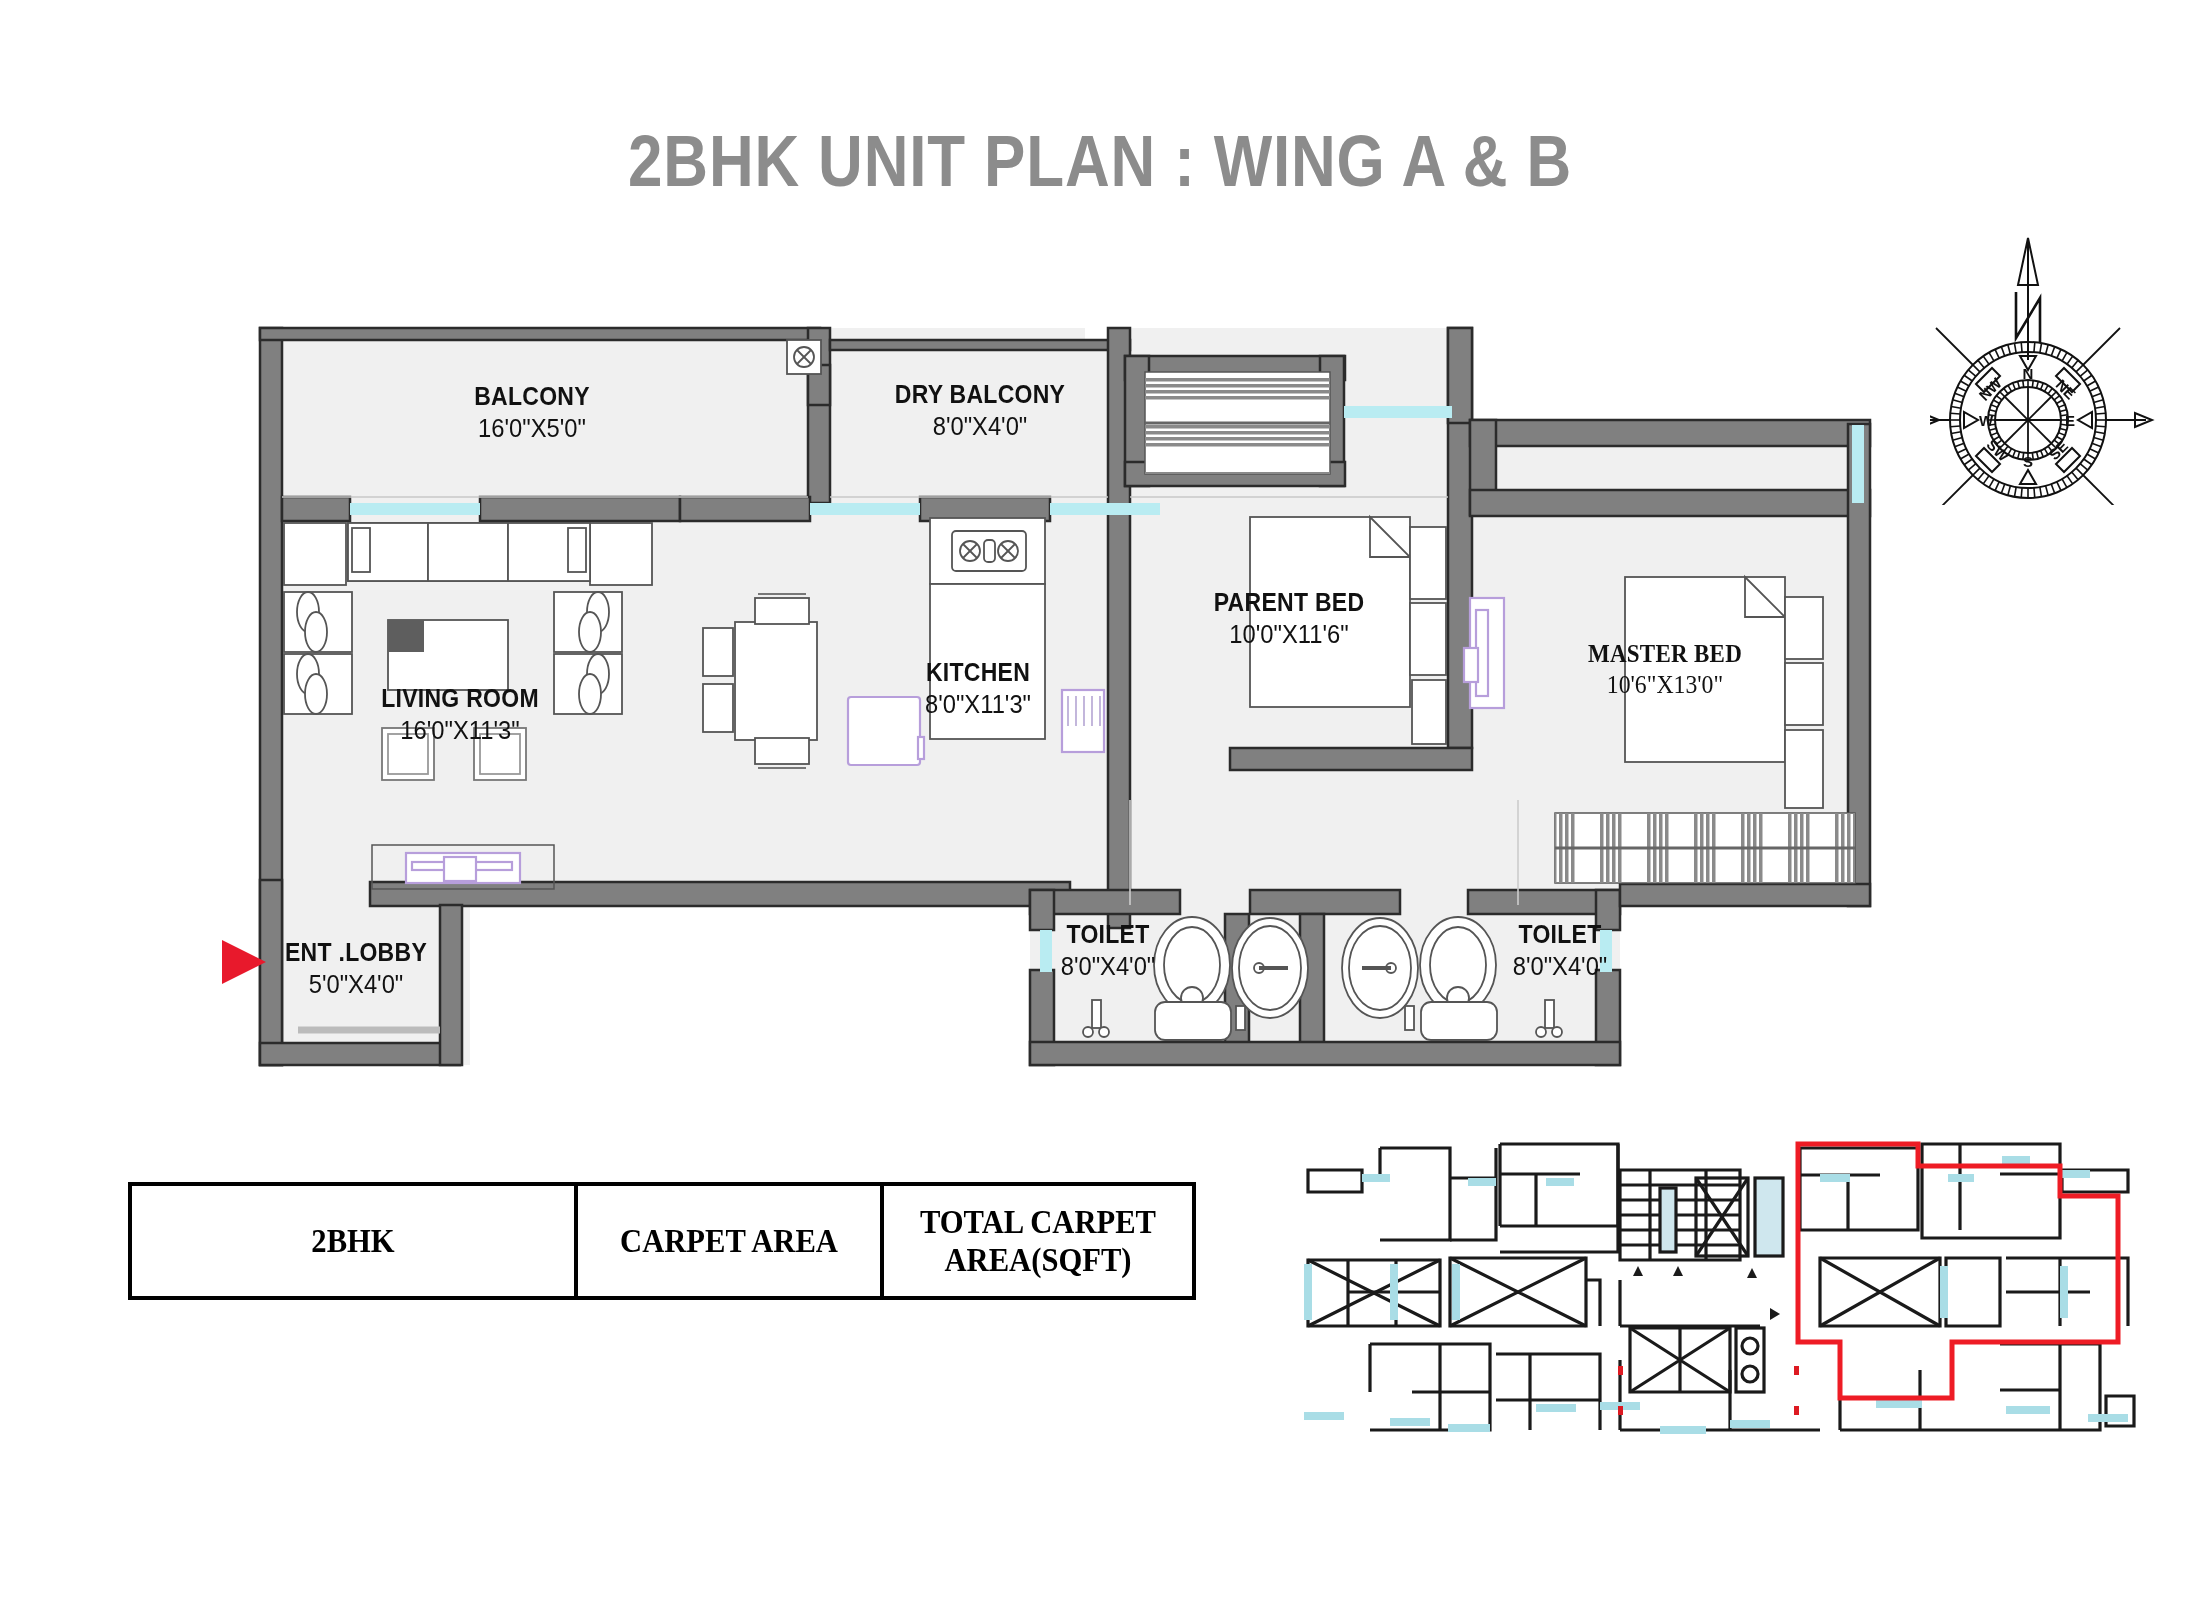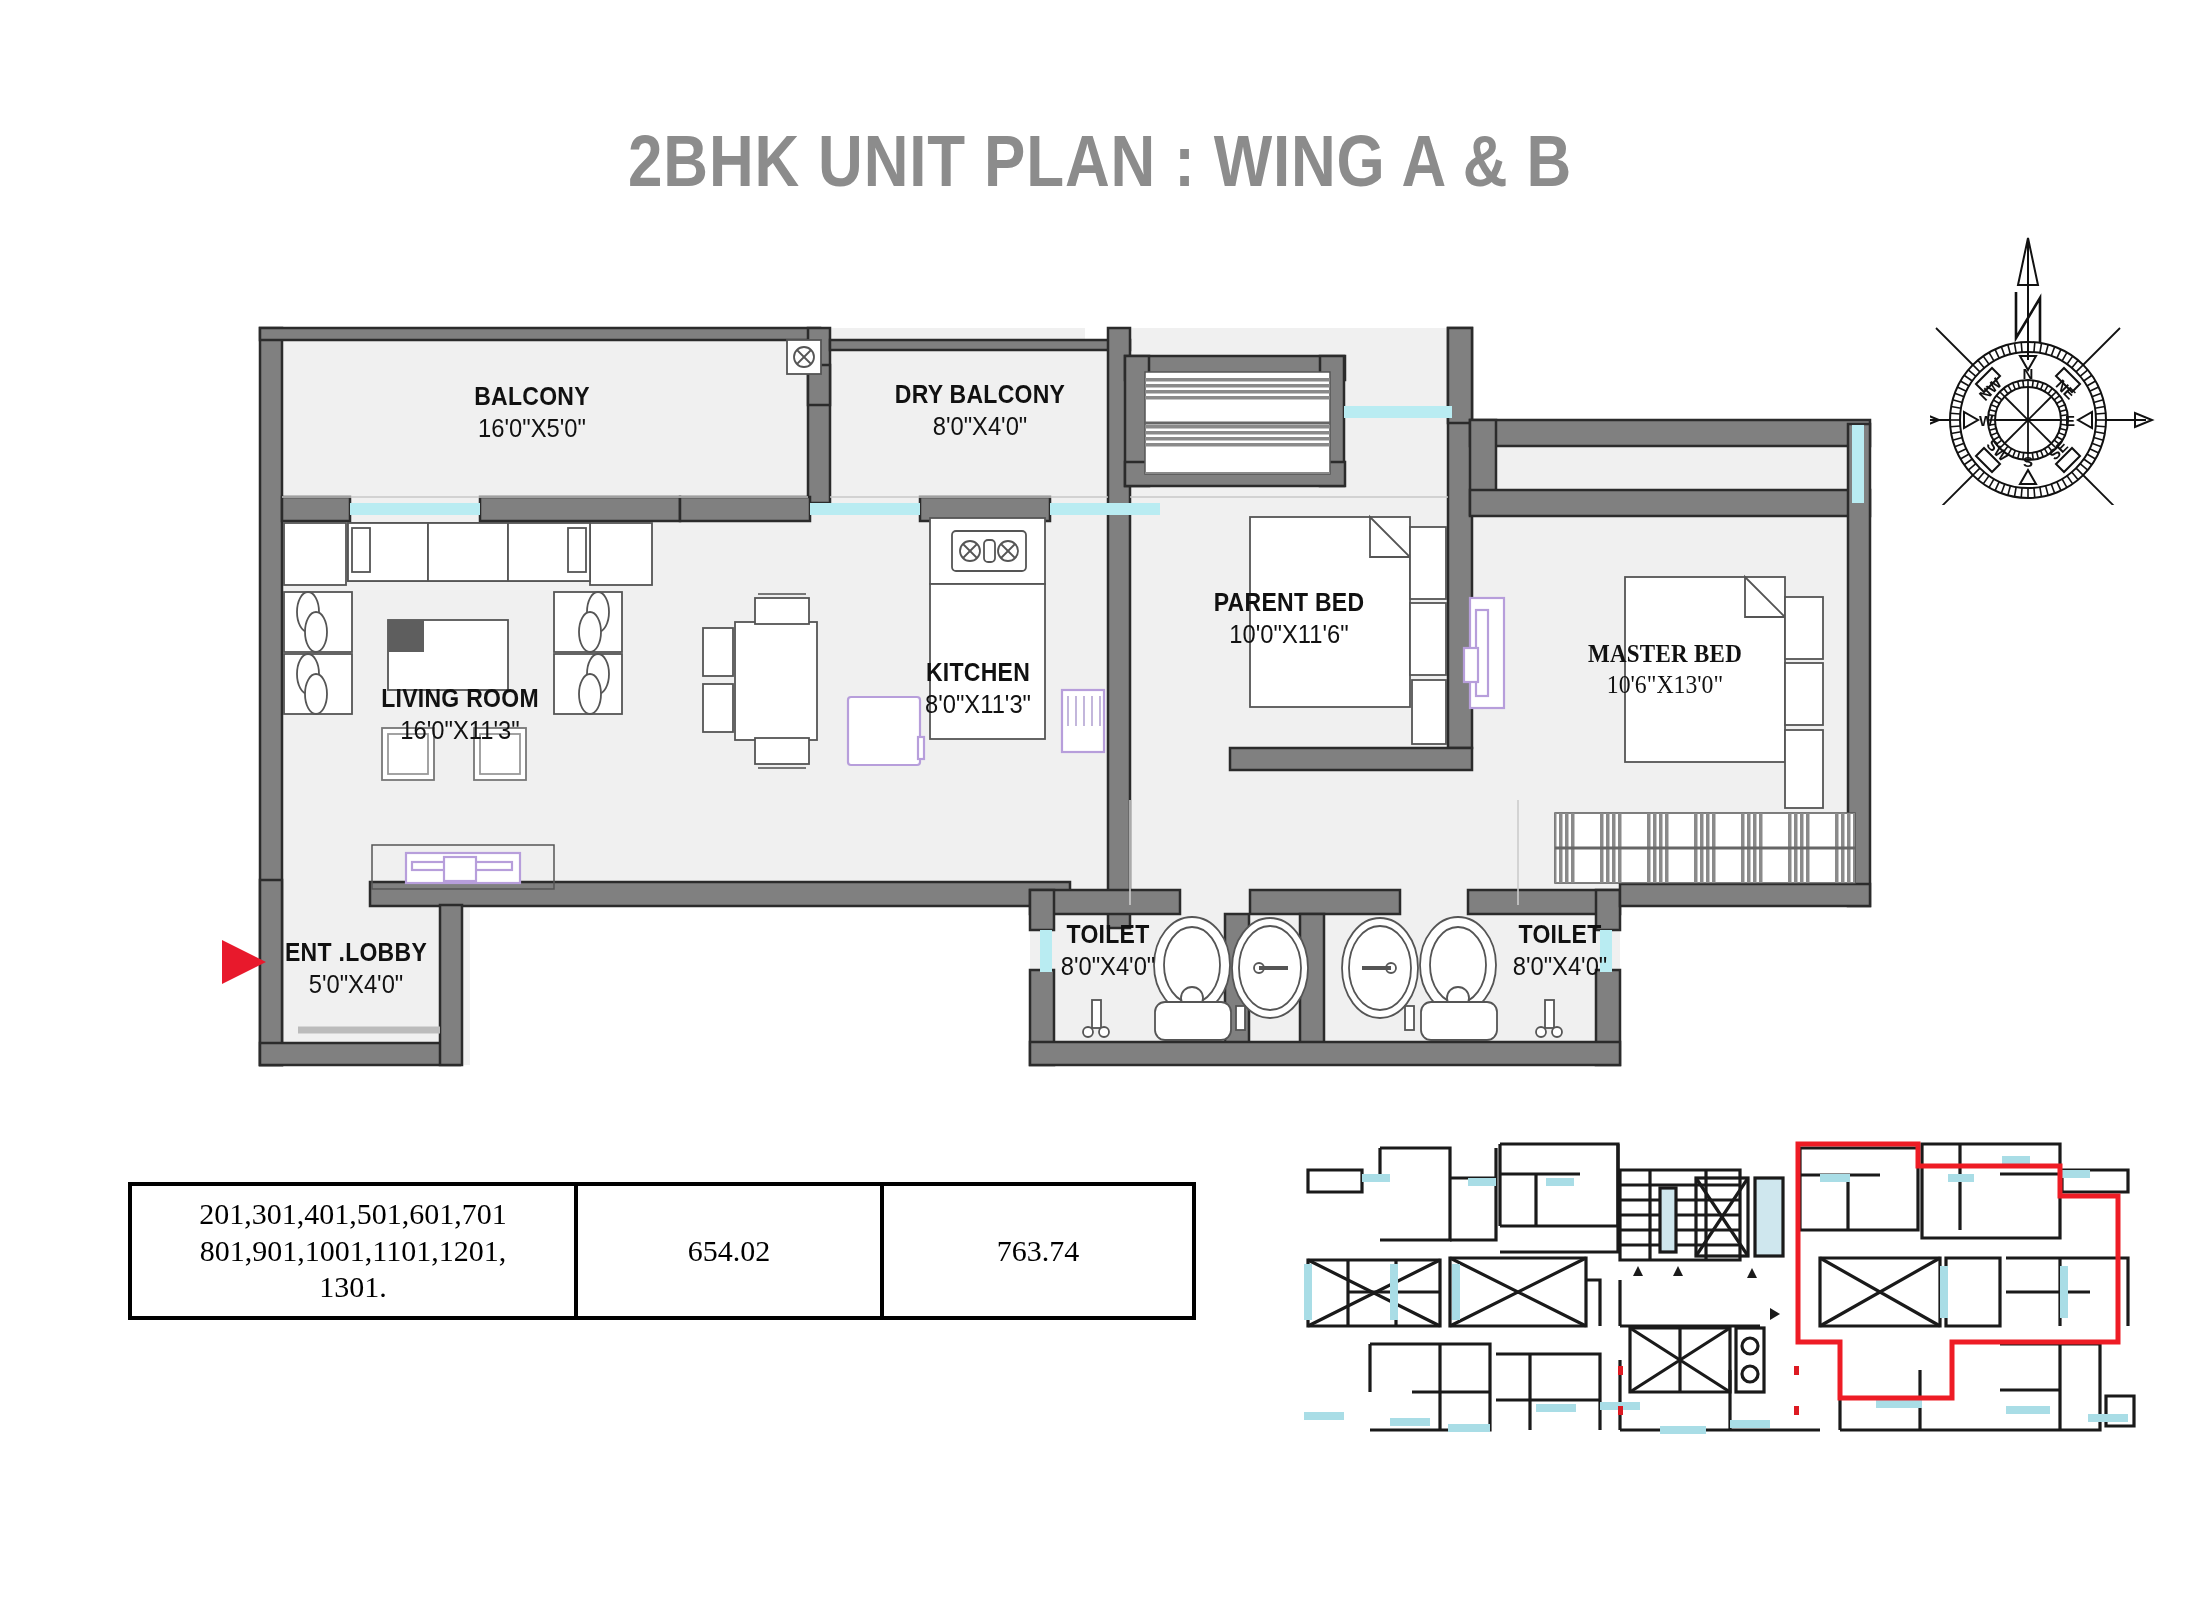--- a/index.html
+++ b/index.html
@@ -357,28 +357,27 @@
   <span class="dm">8'0"X4'0"</span>
 </div>
 
 <div class="rlabel" style="left:246px;top:938px;width:220px;">
   <span class="nm">ENT .LOBBY</span>
   <span class="dm">5'0"X4'0"</span>
 </div>
 
 <table id="tbl">
   <tbody>
-  <tr>
-    <td class="bd c1">
-      <div>201,301,401,501,601,701</div>
-      <div>801,901,1001,1101,1201,</div>
-      <div>1301.</div>
+      <tr>
+    <td class="hd c1">2BHK</td>
+    <td class="hd c2">CARPET AREA</td>
+    <td class="hd c3">
+      <div>TOTAL CARPET</div>
+      <div>AREA(SQFT)</div>
     </td>
-    <td class="bd c2">654.02</td>
-    <td class="bd c3">763.74</td>
   </tr>
 </tbody>
   </table>
 
 <div id="keyplan">
 <svg width="840" height="320" viewBox="0 0 840 320" xmlns="http://www.w3.org/2000/svg">
   <g stroke="#1a1a1a" stroke-width="3.2" fill="none">
 
     <path d="M8 40 L62 40 L62 62 L8 62 Z"></path>
     <path d="M80 18 L150 18 L150 110 L80 110"></path>

